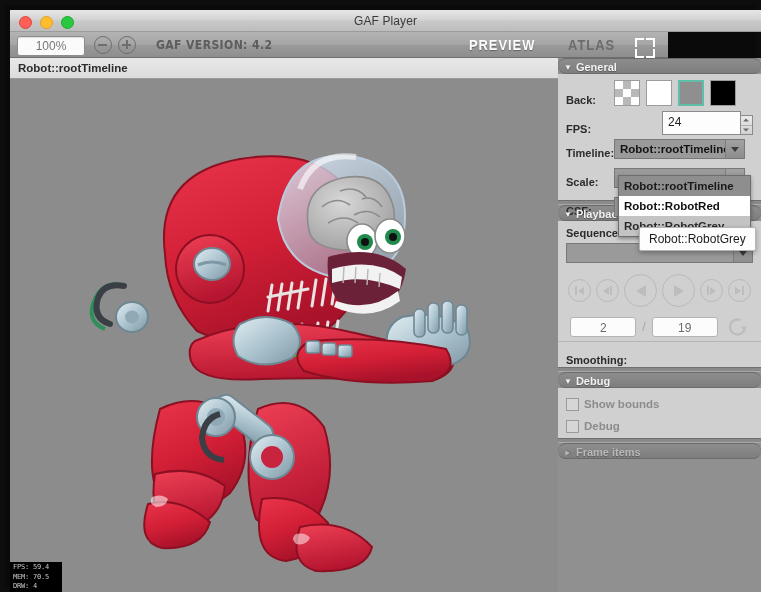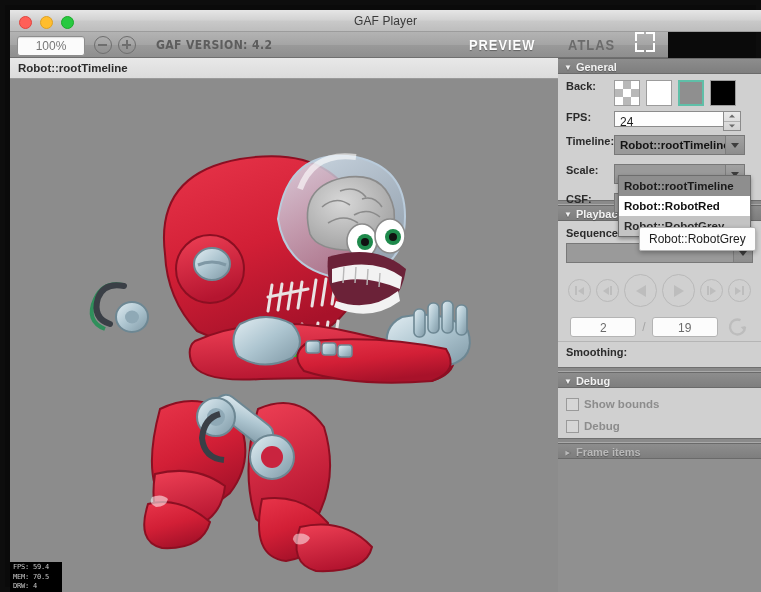--- a/index.html
+++ b/index.html
@@ -65,21 +65,21 @@
   .circ-btn .h{left:3px;top:7.2px;width:9px;height:1.8px;}
   .circ-btn .v{left:7.2px;top:3px;width:1.8px;height:9px;}
   .gafver{
     position:absolute;left:146px;top:4px;height:18px;line-height:18px;
     font-size:13px;font-weight:bold;color:#5d5d5d;
     letter-spacing:.4px;
     font-family:"DejaVu Sans Condensed","Liberation Sans",sans-serif;
     transform:scaleX(.93);transform-origin:left center;
   }
   .tabs-right{
-    position:absolute;right:5px;top:0;height:26px;display:flex;align-items:flex-start;
+    position:absolute;right:5px;top:0;height:26px;display:flex;align-items:flex-end;
   }
   .tab{
     font-size:14px;font-weight:bold;letter-spacing:1.1px;
     padding:0 14px;height:26px;line-height:26px;
     transform:scaleX(.92);transform-origin:center;
   }
   .tab.active{color:#fdfdfd;text-shadow:0 1px 1px rgba(0,0,0,.35);}
   .tab.inactive{color:#6b6b6b;}
   .fullscreen-ico{
     position:relative;width:20px;height:20px;margin:0 8px 0 4px;
@@ -119,27 +119,28 @@
     background:#909090;
     overflow:hidden;
   }
   .sec-header{
     height:16px;line-height:16px;
     background:linear-gradient(to bottom,#8d8d8d,#7e7e7e);
     border-top:1px solid #6a6a6a;border-bottom:1px solid #6a6a6a;
     color:#f2f2f2;font-size:11px;font-weight:bold;
     padding-left:6px;box-sizing:border-box;
     text-shadow:0 1px 1px rgba(0,0,0,.3);
+    border-radius:8px;
   }
   .sec-header .arrow{display:inline-block;font-size:8px;margin-right:4px;
     transform:translateY(-1px);}
   .sec-body{
     background:#d0d0d0;padding:6px 8px;box-sizing:border-box;
   }
-  .row{display:flex;align-items:flex-start;min-height:24px;}
+  .row{display:flex;align-items:flex-end;min-height:24px;}
   .row-label{
     font-size:11px;color:#2b2b2b;font-weight:bold;width:48px;flex:0 0 48px;
   }
   .swatches{display:flex;gap:6px;}
   .sw{
     width:26px;height:26px;box-sizing:border-box;
     border:1px solid #9c9c9c;
   }
   .sw.sel{border:2px solid #5fbfa8;}
   .sw.checker{
@@ -147,23 +148,24 @@
       linear-gradient(45deg,#b8b8b8 25%,transparent 25%,transparent 75%,#b8b8b8 75%),
       linear-gradient(45deg,#b8b8b8 25%,#fff 25%,#fff 75%,#b8b8b8 75%);
     background-size:16px 16px;background-position:0 0,8px 8px;
     background-color:#fff;
   }
   .sw.white{background:#fff;}
   .sw.gray{background:#8f8f8f;}
   .sw.black{background:#000;}
 
   .txtfield{
-    height:16px;background:#fdfdfd;border:1px solid #8b8b8b;
+    height:24px;background:#fdfdfd;border:1px solid #8b8b8b;
     font-size:12px;color:#1d1d1d;line-height:20px;padding-left:5px;
     box-sizing:border-box;
+    margin-left:48px;
   }
   .stepper{
     width:18px;height:20px;margin-left:-1px;
     background:linear-gradient(to bottom,#eaeaea,#d2d2d2);
     border:1px solid #8b8b8b;box-sizing:border-box;
     display:flex;flex-direction:column;
   }
   .stepper div{flex:1;position:relative;}
   .stepper div:first-child{border-bottom:1px solid #b0b0b0;}
   .stepper div::after{

